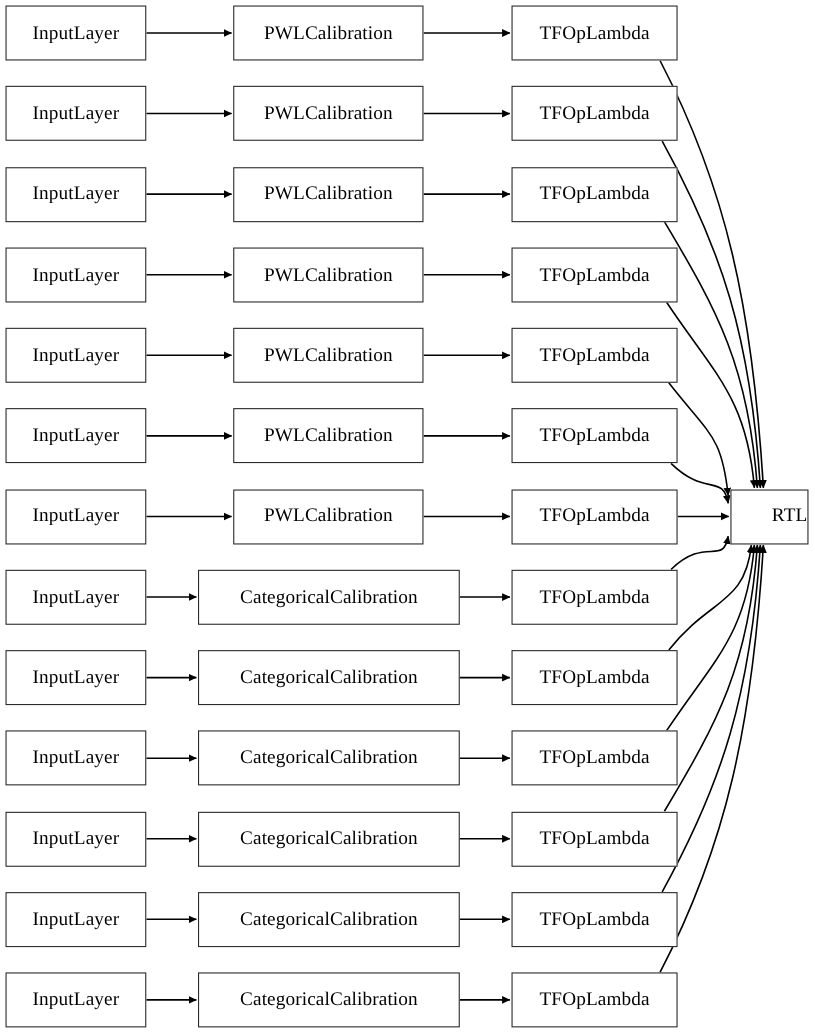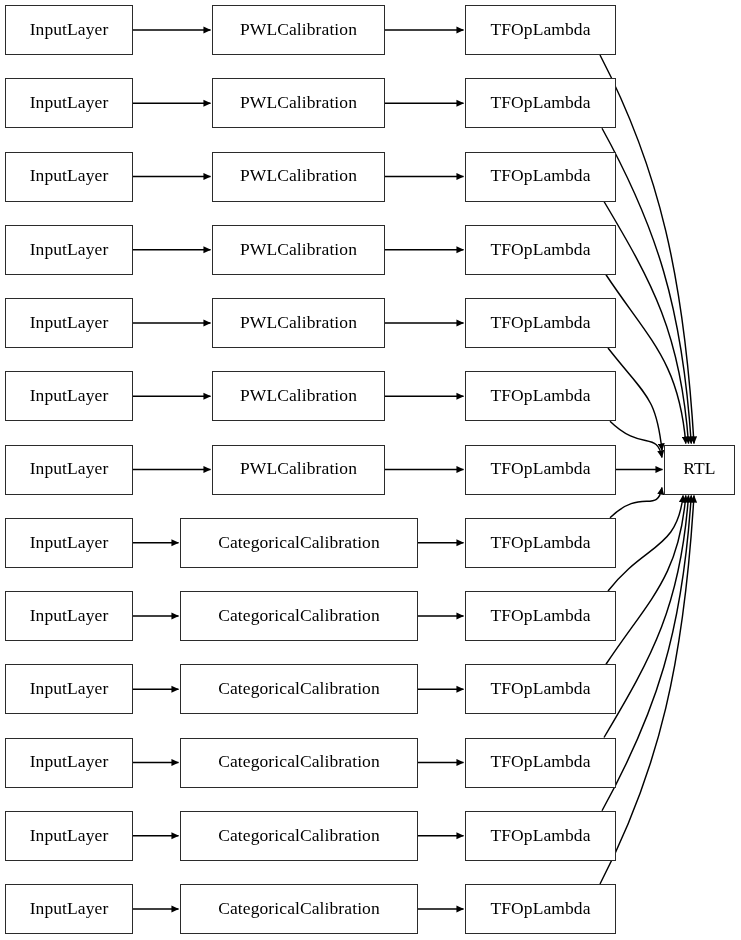--- a/index.html
+++ b/index.html
@@ -220,18 +220,18 @@
       </div>
       <div class="node-box" style="left: 5px; top: 884px; width: 128px; height: 50px;">
         <span class="node-label">InputLayer</span>
       </div>
       <div class="node-box" style="left: 180px; top: 884px; width: 238px; height: 50px;">
         <span class="node-label">CategoricalCalibration</span>
       </div>
       <div class="node-box" style="left: 465px; top: 884px; width: 151px; height: 50px;">
         <span class="node-label">TFOpLambda</span>
       </div>
-      <div class="node-box" style="left: 664px; top: 444.5px; width: 71px; height: 50px;">
+      <div class="node-box" style="left: 664px; top: 444.5px; width: 71px; height: 50px; justify-content: flex-end;">
         <span class="node-label">RTL</span>
       </div>
     </div>
 
 </div>
 
 </body></html>

